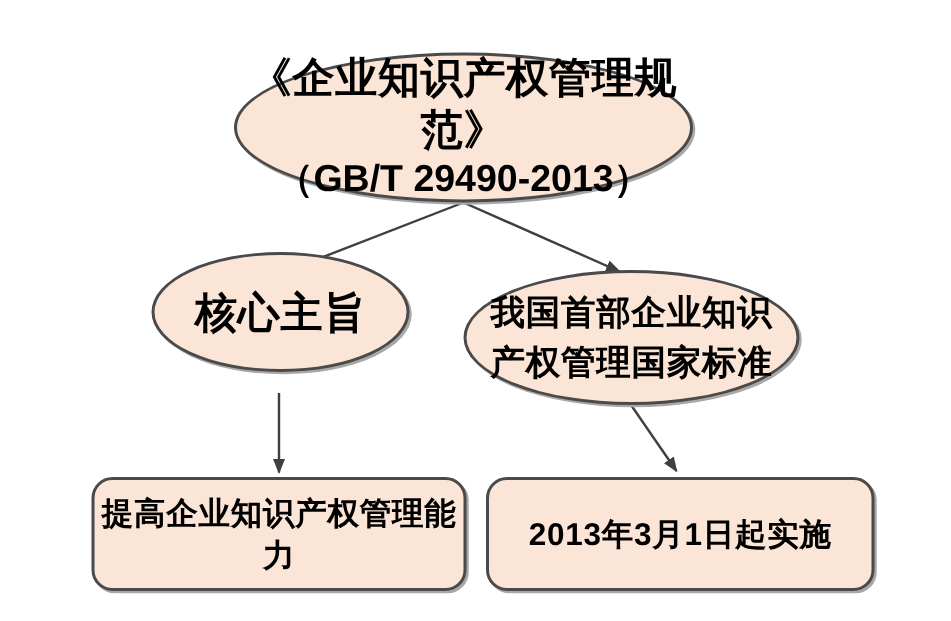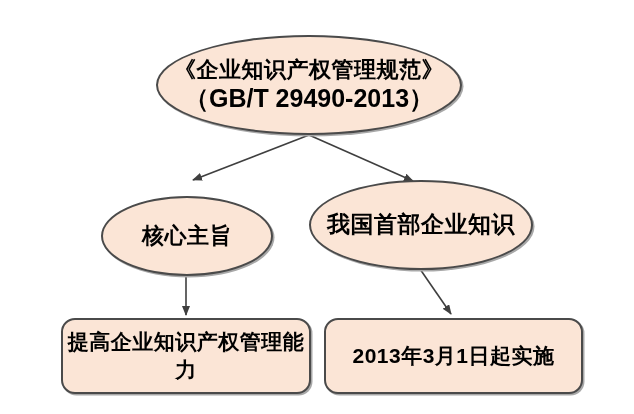--- a/index.html
+++ b/index.html
@@ -24,26 +24,26 @@
     justify-content: center;
     text-align: center;
     color: #000000;
     font-weight: bold;
     box-shadow: 1.5px 1.5px 0 #a8a8a8;
   }
   .ellipse { border-radius: 50%; }
   .rrect   { border-radius: 14px; }
 
   .node-root  { left: 156px; top: 35px;  width: 306px; height: 100px; }
-  .node-core  { left: 101px; top: 196px; width: 172px; height: 80px;  }
+  .node-core  { left: 101px; top: 168px; width: 172px; height: 80px;  }
   .node-first { left: 309px; top: 180px; width: 224px; height: 90px;  }
   .node-cap   { left: 61px;  top: 318px; width: 250px; height: 76px;  }
   .node-date  { left: 324px; top: 318px; width: 259px; height: 76px;  }
 
-  .t-main  { font-size: 22px; line-height: 1.25; letter-spacing: 0.5px; }
+  .t-main  { font-size: 28px; line-height: 1.25; letter-spacing: 0.5px; }
   .t-sub   { font-size: 25px; line-height: 1.25; }
   .t-two   { font-size: 23px; line-height: 1.45; letter-spacing: 0.5px; }
   .t-leaf  { font-size: 21px; letter-spacing: 0.5px; }
 </style>
 </head>
 <body>
 
 <div class="canvas">
 
   <svg class="arrow-layer" width="634" height="414" viewBox="0 0 634 414" aria-hidden="true">
@@ -62,20 +62,21 @@
     <div class="t-main">《企业知识产权管理规范》</div>
     <div class="t-sub">（GB/T 29490-2013）</div>
   </div>
 
   <div class="node ellipse node-core">
     <div class="t-main">核心主旨</div>
   </div>
 
   <div class="node ellipse node-first">
     <div class="t-two">我国首部企业知识</div>
+    <div class="t-two">产权管理国家标准</div>
   </div>
 
   <div class="node rrect node-cap">
     <div class="t-leaf">提高企业知识产权管理能力</div>
   </div>
 
   <div class="node rrect node-date">
     <div class="t-leaf">2013年3月1日起实施</div>
   </div>
 

